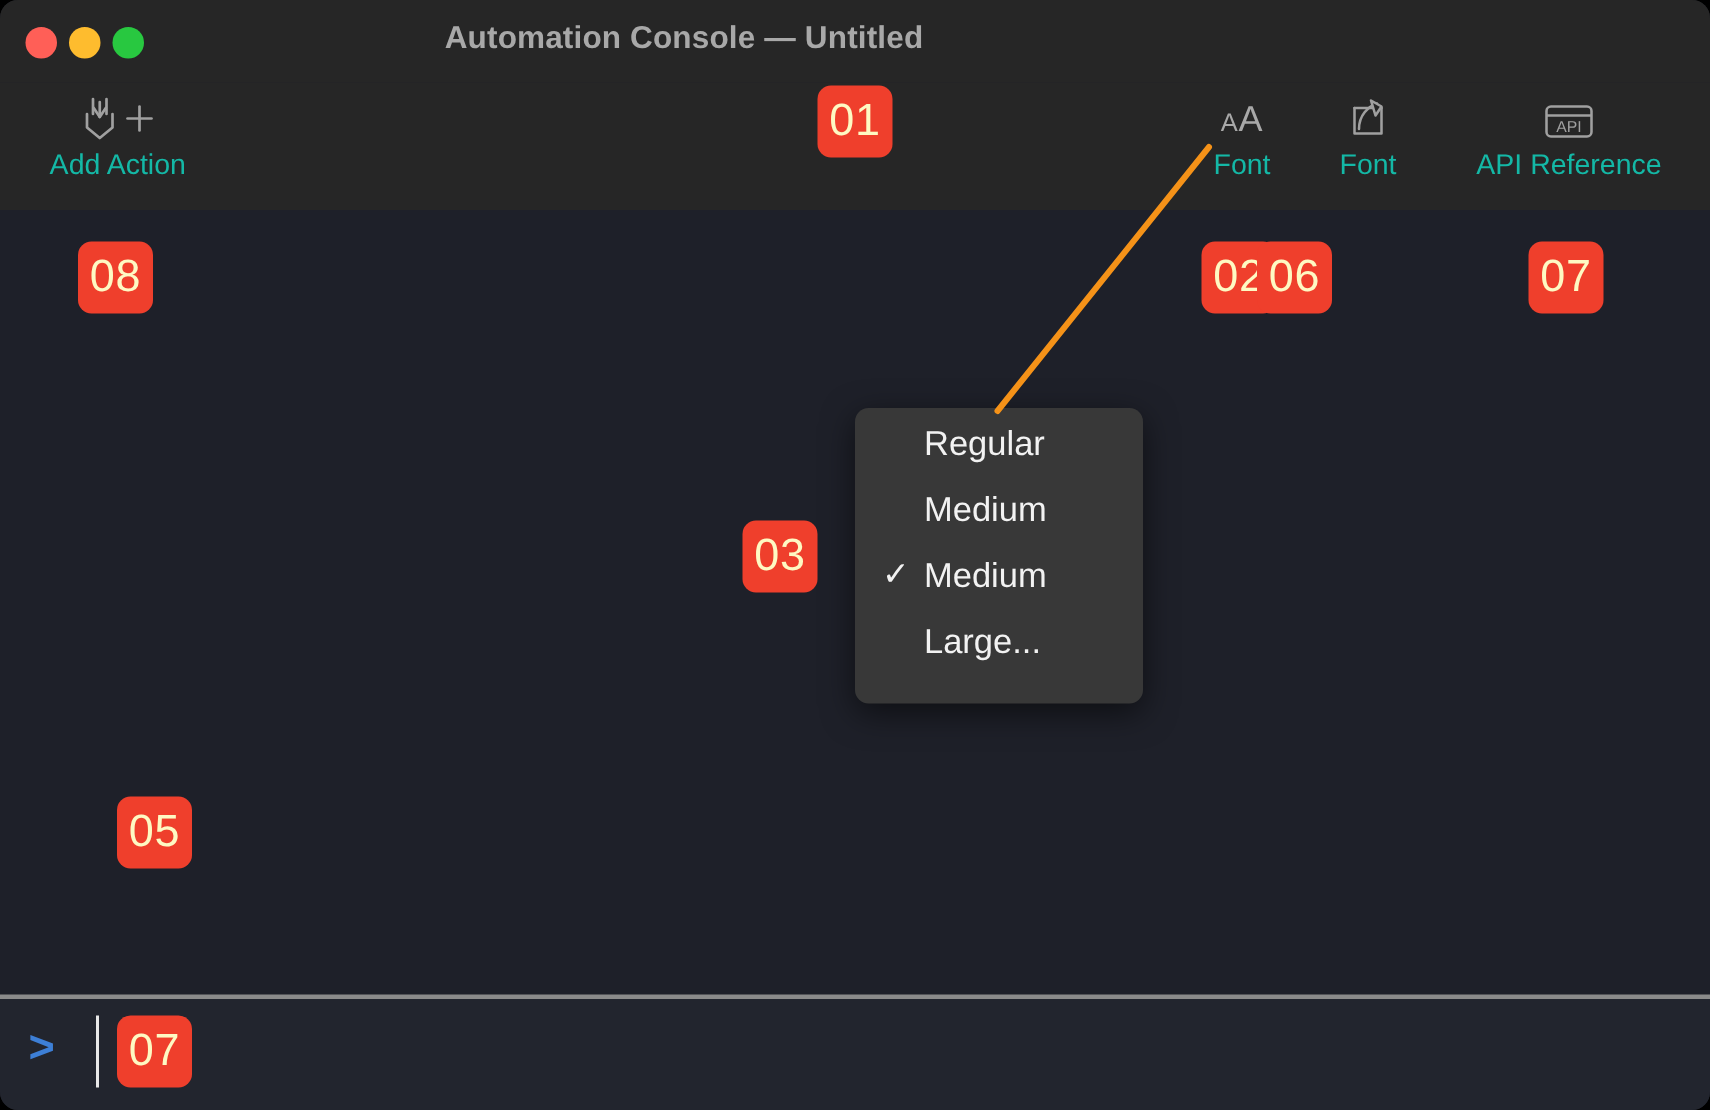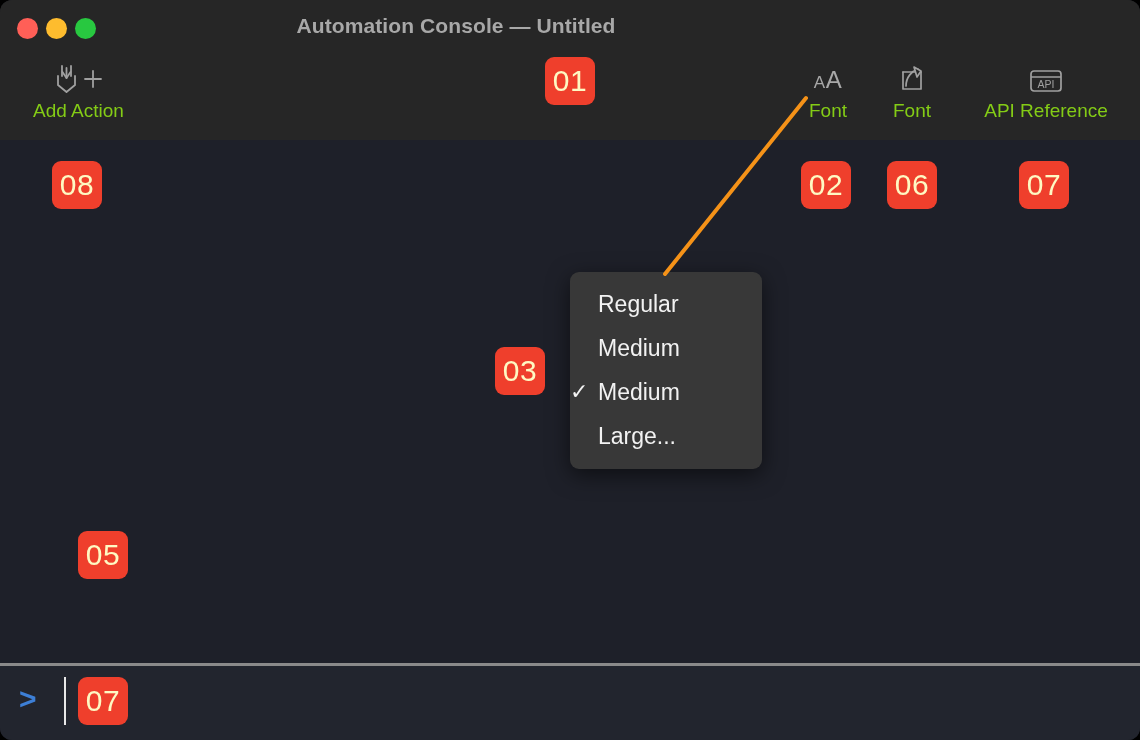--- a/index.html
+++ b/index.html
@@ -80,21 +80,21 @@
     color: #a0a0a0;
   }
   .tb-icon {
     height: 40px;
     display: flex;
     align-items: center;
     justify-content: center;
   }
   .tb-label {
     font-size: 19px;
-    color: #84cc16;
+    color: #14b8a6;
     line-height: 22px;
     white-space: nowrap;
   }
   .tb-add       { left: 21px;  width: 115px; }
   .tb-font      { left: 793px; width: 70px; }
   .tb-clear     { left: 874px; width: 76px; }
   .tb-api       { left: 966px; width: 160px; }
 
   .aa-glyph {
     color: #a8a8a8;
@@ -156,23 +156,24 @@
     height: 197px;
     background: #383838;
     border-radius: 9px;
     box-shadow: 0 6px 22px rgba(0,0,0,0.55);
     padding-top: 10px;
     box-sizing: border-box;
   }
   .menu-item {
     height: 44px;
     display: flex;
-    align-items: center;
+    align-items: flex-start;
     color: #f2f2f2;
     font-size: 23px;
+    padding-left: 18px;
     box-sizing: border-box;
   }
   .menu-check {
     width: 28px;
     font-size: 22px;
     color: #f2f2f2;
     flex: none;
   }
   .menu-check.empty { color: transparent; }
 
@@ -300,19 +301,19 @@
     </div>
   </div>
 
   <svg class="leader">
     <line x1="806" y1="98" x2="665" y2="274" stroke="#f59218" stroke-width="4" stroke-linecap="round"></line>
   </svg>
 
   <div class="badge" style="left:545px; top:57px;">01</div>
   <div class="badge" style="left:52px;  top:161px;">08</div>
   <div class="badge" style="left:801px; top:161px;">02</div>
-  <div class="badge" style="left:887px; top:161px;text-align:right;">06</div>
+  <div class="badge" style="left:838px; top:161px;text-align:right;">06</div>
   <div class="badge" style="left:1019px;top:161px;text-align:center;">07</div>
   <div class="badge" style="left:495px; top:347px;">03</div>
   <div class="badge" style="left:78px;  top:531px;">05</div>
   <div class="badge" style="left:78px;  top:677px;">07</div>
 
 </div>
 
 </body></html>

